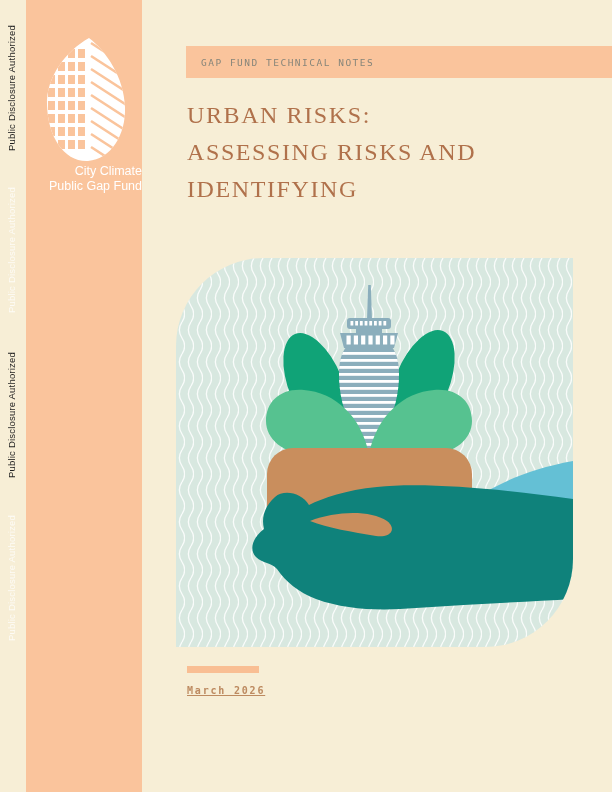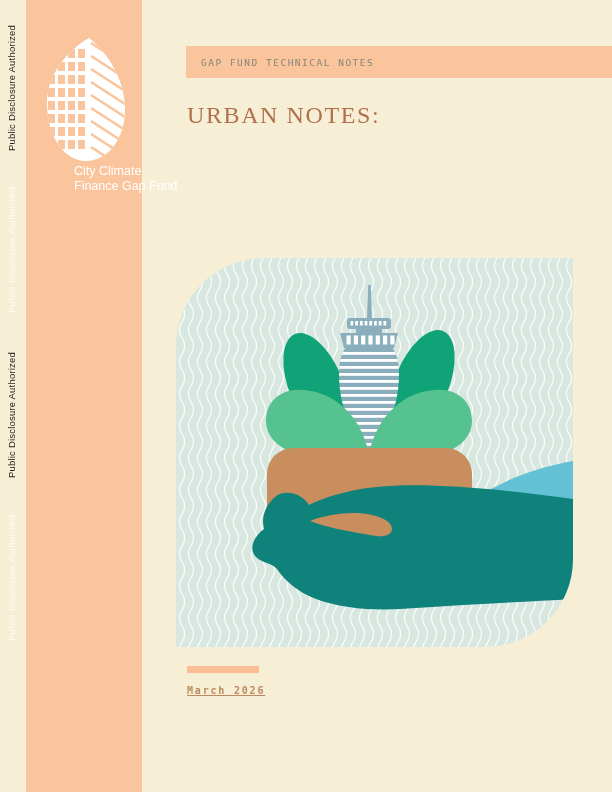--- a/index.html
+++ b/index.html
@@ -34,26 +34,25 @@
     position: absolute;
     left: 26px; top: 0;
     width: 116px; height: 792px;
     background: #FAC49C;
   }
   .logo-svg { position: absolute; left: 20px; top: 37px; }
   .logo-caption {
     position: absolute;
     left: 0; top: 164px;
     width: 116px;
-    text-align: left;
+    text-align: right;
     color: #FFFFFF;
     font-size: 12.5px;
     line-height: 14.5px;
     font-weight: 400;
-    margin-left: 48px;
   }
 
   
   .banner {
     position: absolute;
     left: 186px; top: 46px;
     width: 484px; height: 32px;
     background: #FAC49C;
     display: flex; align-items: center;
   }
@@ -165,30 +164,32 @@
         <line x1="45" y1="58" x2="82" y2="82"></line>
         <line x1="45" y1="71" x2="82" y2="95"></line>
         <line x1="45" y1="84" x2="82" y2="108"></line>
         <line x1="45" y1="97" x2="82" y2="121"></line>
         <line x1="45" y1="110" x2="82" y2="134"></line>
       </g>
     </g>
   </svg>
   <div class="logo-caption">
     <div>City Climate</div>
-    <div>Finance Gap Fund</div>
+    <div>Public Gap Fund</div>
   </div>
 </div>
 
 <div class="banner">
   <span class="banner-label">GAP FUND TECHNICAL NOTES</span>
 </div>
 
 <div class="title">
-  <div>URBAN NOTES:</div>
+  <div>URBAN RISKS:</div>
+  <div>ASSESSING RISKS AND</div>
+  <div>IDENTIFYING</div>
 </div>
 
 <div class="cover">
   <svg width="397" height="389" viewBox="0 0 397 389">
     <defs>
       <pattern id="waves" width="9" height="32" patternUnits="userSpaceOnUse">
         <path d="M6,0 C2.5,5.3 2.5,10.7 6,16 C9.5,21.3 9.5,26.7 6,32" fill="none" stroke-width="1.3" opacity="0.85" stroke="#FFFFFF"></path>
       </pattern>
       <clipPath id="towerBody">
         <path d="M170,89 L216,89 C221,96 223,104 223,116 C223,147 212,171 196,189 L193,194 L190,189 C174,171 163,147 163,116 C163,104 165,96 170,89 Z"></path>

